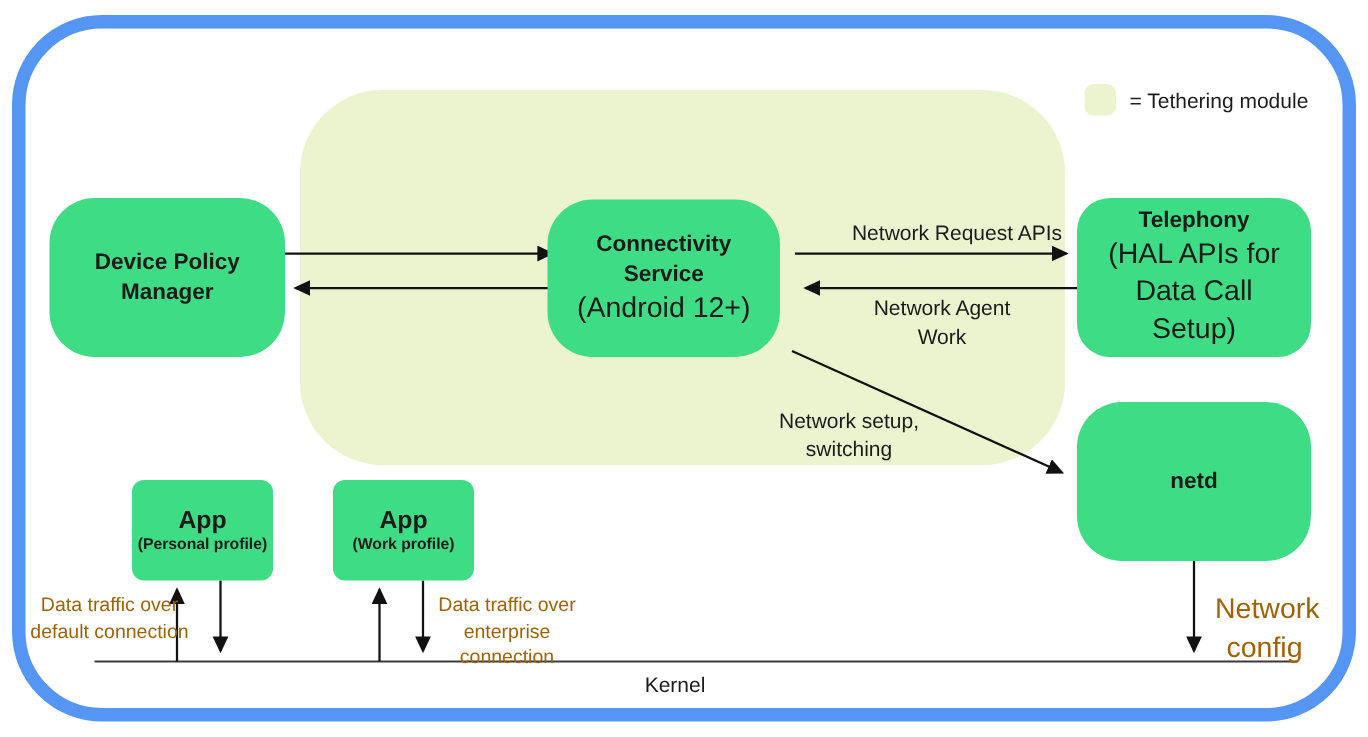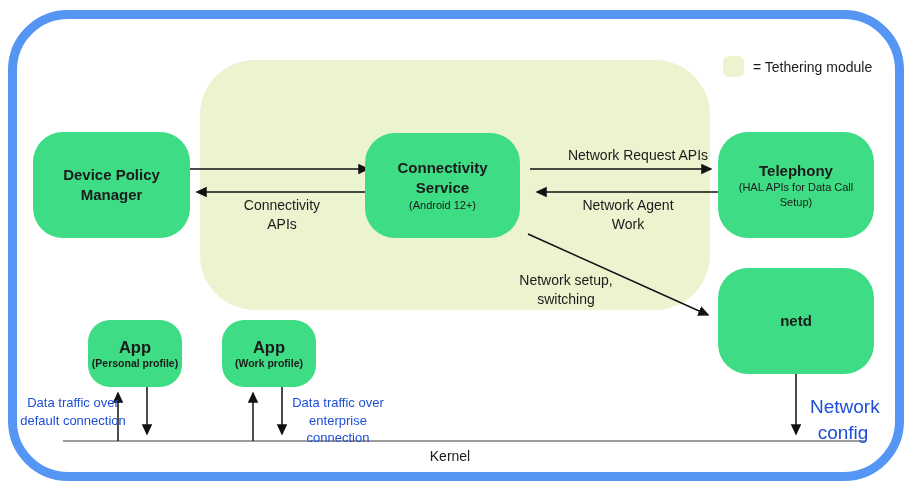--- a/index.html
+++ b/index.html
@@ -17,40 +17,40 @@
   }
   .legend{position:absolute;left:723px;top:56px;display:flex;align-items:center;}
   .legend-swatch{width:21px;height:21px;background:#ebf3cf;border-radius:6px;margin-right:9px;}
   .legend-label{font-size:14px;}
   .gbox{
     position:absolute;background:#3edc84;border-radius:30px;
     display:flex;flex-direction:column;align-items:center;justify-content:center;
     text-align:center;line-height:1.32;
   }
   .gbox .box-title{font-weight:bold;font-size:15px;}
-  .gbox .box-sub{font-size:11px;}
+  .gbox .box-sub{font-size:19px;}
   .box-dpm{left:33px;top:132px;width:157px;height:106px;}
   .box-dpm .box-title{width:120px;}
   .box-cs{left:365px;top:133px;width:155px;height:105px;}
   .box-cs .box-title{width:110px;}
-  .box-tel{left:718px;top:132px;width:156px;height:106px;}
+  .box-tel{left:718px;top:132px;width:156px;height:106px;border-radius:22px;}
   .box-tel .box-sub{width:132px;}
   .box-netd{left:718px;top:268px;width:156px;height:106px;}
-  .box-app{border-radius:22px;width:94px;height:67px;line-height:1.15;}
+  .box-app{border-radius:8px;width:94px;height:67px;line-height:1.15;}
   .box-app-personal{left:88px;top:320px;}
   .box-app-work{left:222px;top:320px;}
   .box-app .box-title{font-size:16.5px;}
   .box-app .box-sub{font-size:10.5px;font-weight:bold;}
   .edge-label{position:absolute;text-align:center;font-size:14px;line-height:1.35;}
   .lbl-network-request{left:558px;top:146px;width:160px;}
   .lbl-network-agent{left:582px;top:196px;width:92px;}
   .lbl-connectivity-apis{left:236px;top:196px;width:92px;}
   .lbl-network-setup{left:508px;top:271px;width:116px;}
   .lbl-kernel{left:400px;top:447px;width:100px;}
-  .blue-label{color:#1d4ed8;font-size:13px;}
+  .blue-label{color:#a16207;font-size:13px;}
   .lbl-traffic-default{left:16px;top:394px;width:114px;}
   .lbl-traffic-enterprise{left:280px;top:394px;width:116px;}
   .lbl-network-config{left:810px;top:394px;width:66px;font-size:19px;}
   svg.wires{position:absolute;left:0;top:0;width:912px;height:491px;pointer-events:none;}
 </style>
 </head>
 <body>
 
 <div class="canvas">
 
@@ -112,20 +112,19 @@
     <div class="box-sub">(Personal profile)</div>
   </div>
 
   <div class="gbox box-app box-app-work">
     <div class="box-title">App</div>
     <div class="box-sub">(Work profile)</div>
   </div>
 
   <div class="edge-label lbl-network-request">Network Request APIs</div>
   <div class="edge-label lbl-network-agent">Network Agent Work</div>
-  <div class="edge-label lbl-connectivity-apis">Connectivity APIs</div>
   <div class="edge-label lbl-network-setup">Network setup, switching</div>
   <div class="edge-label blue-label lbl-traffic-default">Data traffic over default connection</div>
   <div class="edge-label blue-label lbl-traffic-enterprise">Data traffic over enterprise connection</div>
   <div class="edge-label blue-label lbl-network-config">Network config</div>
   <div class="edge-label lbl-kernel">Kernel</div>
 
 </div>
 
 </body></html>

